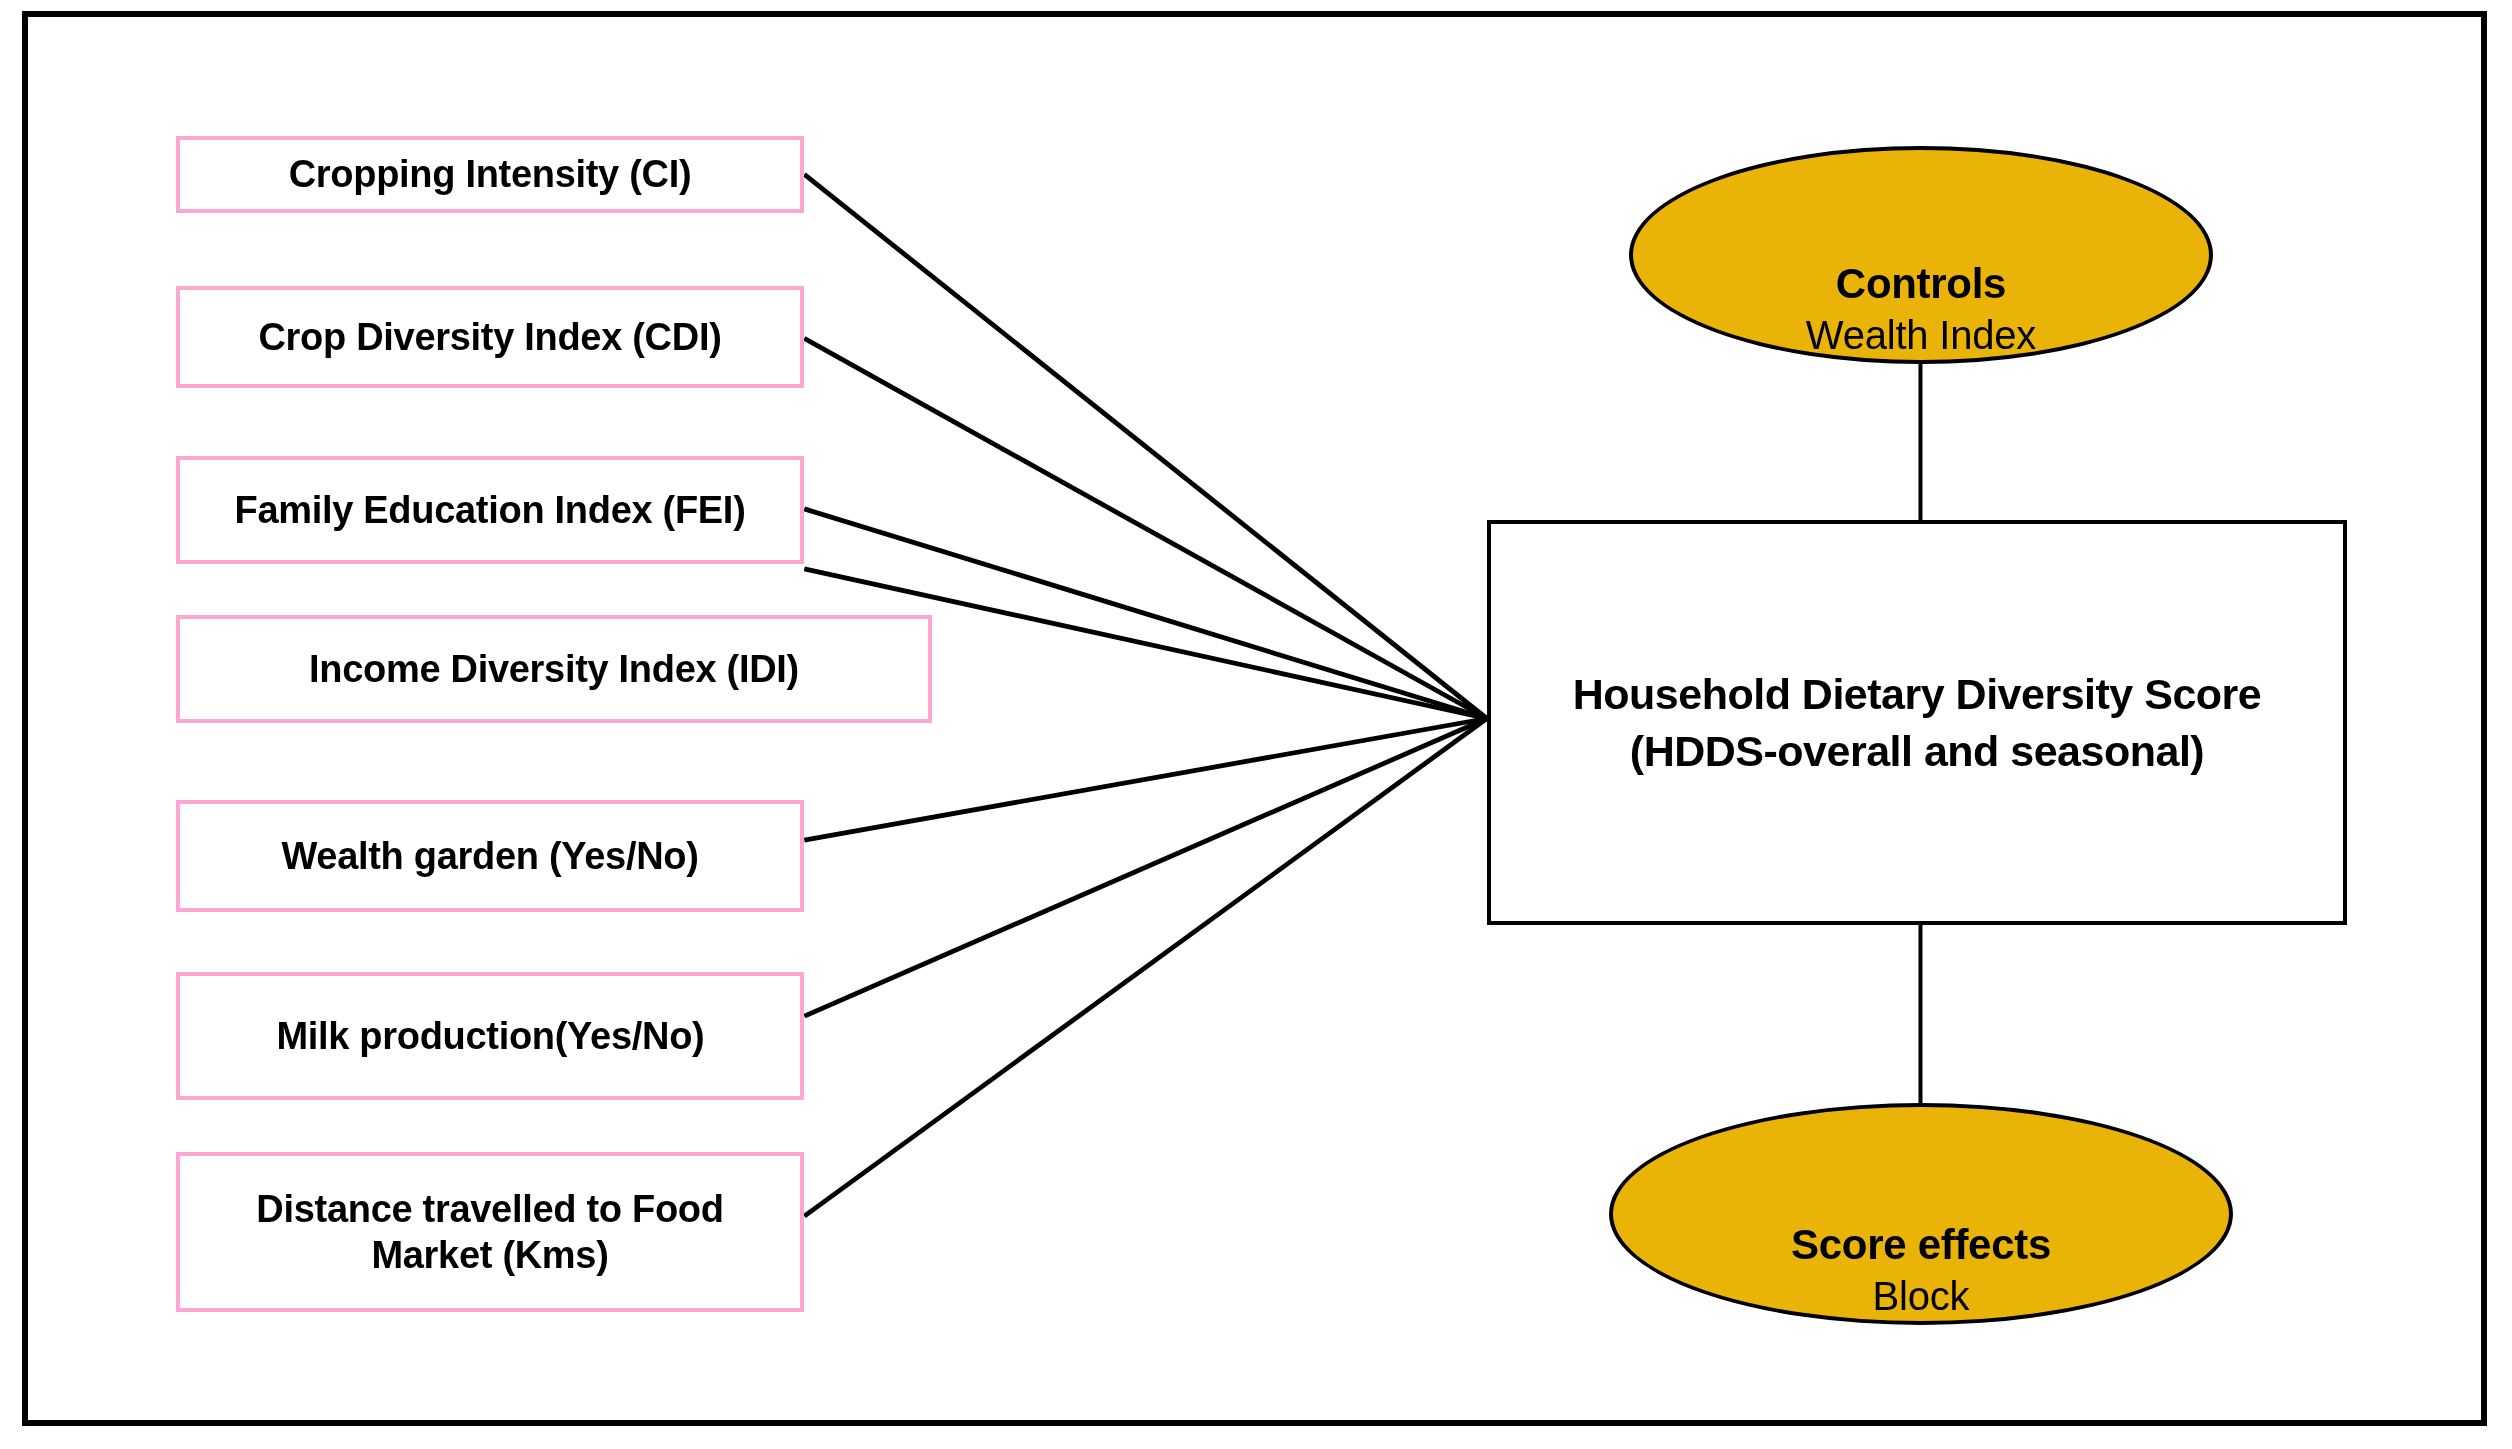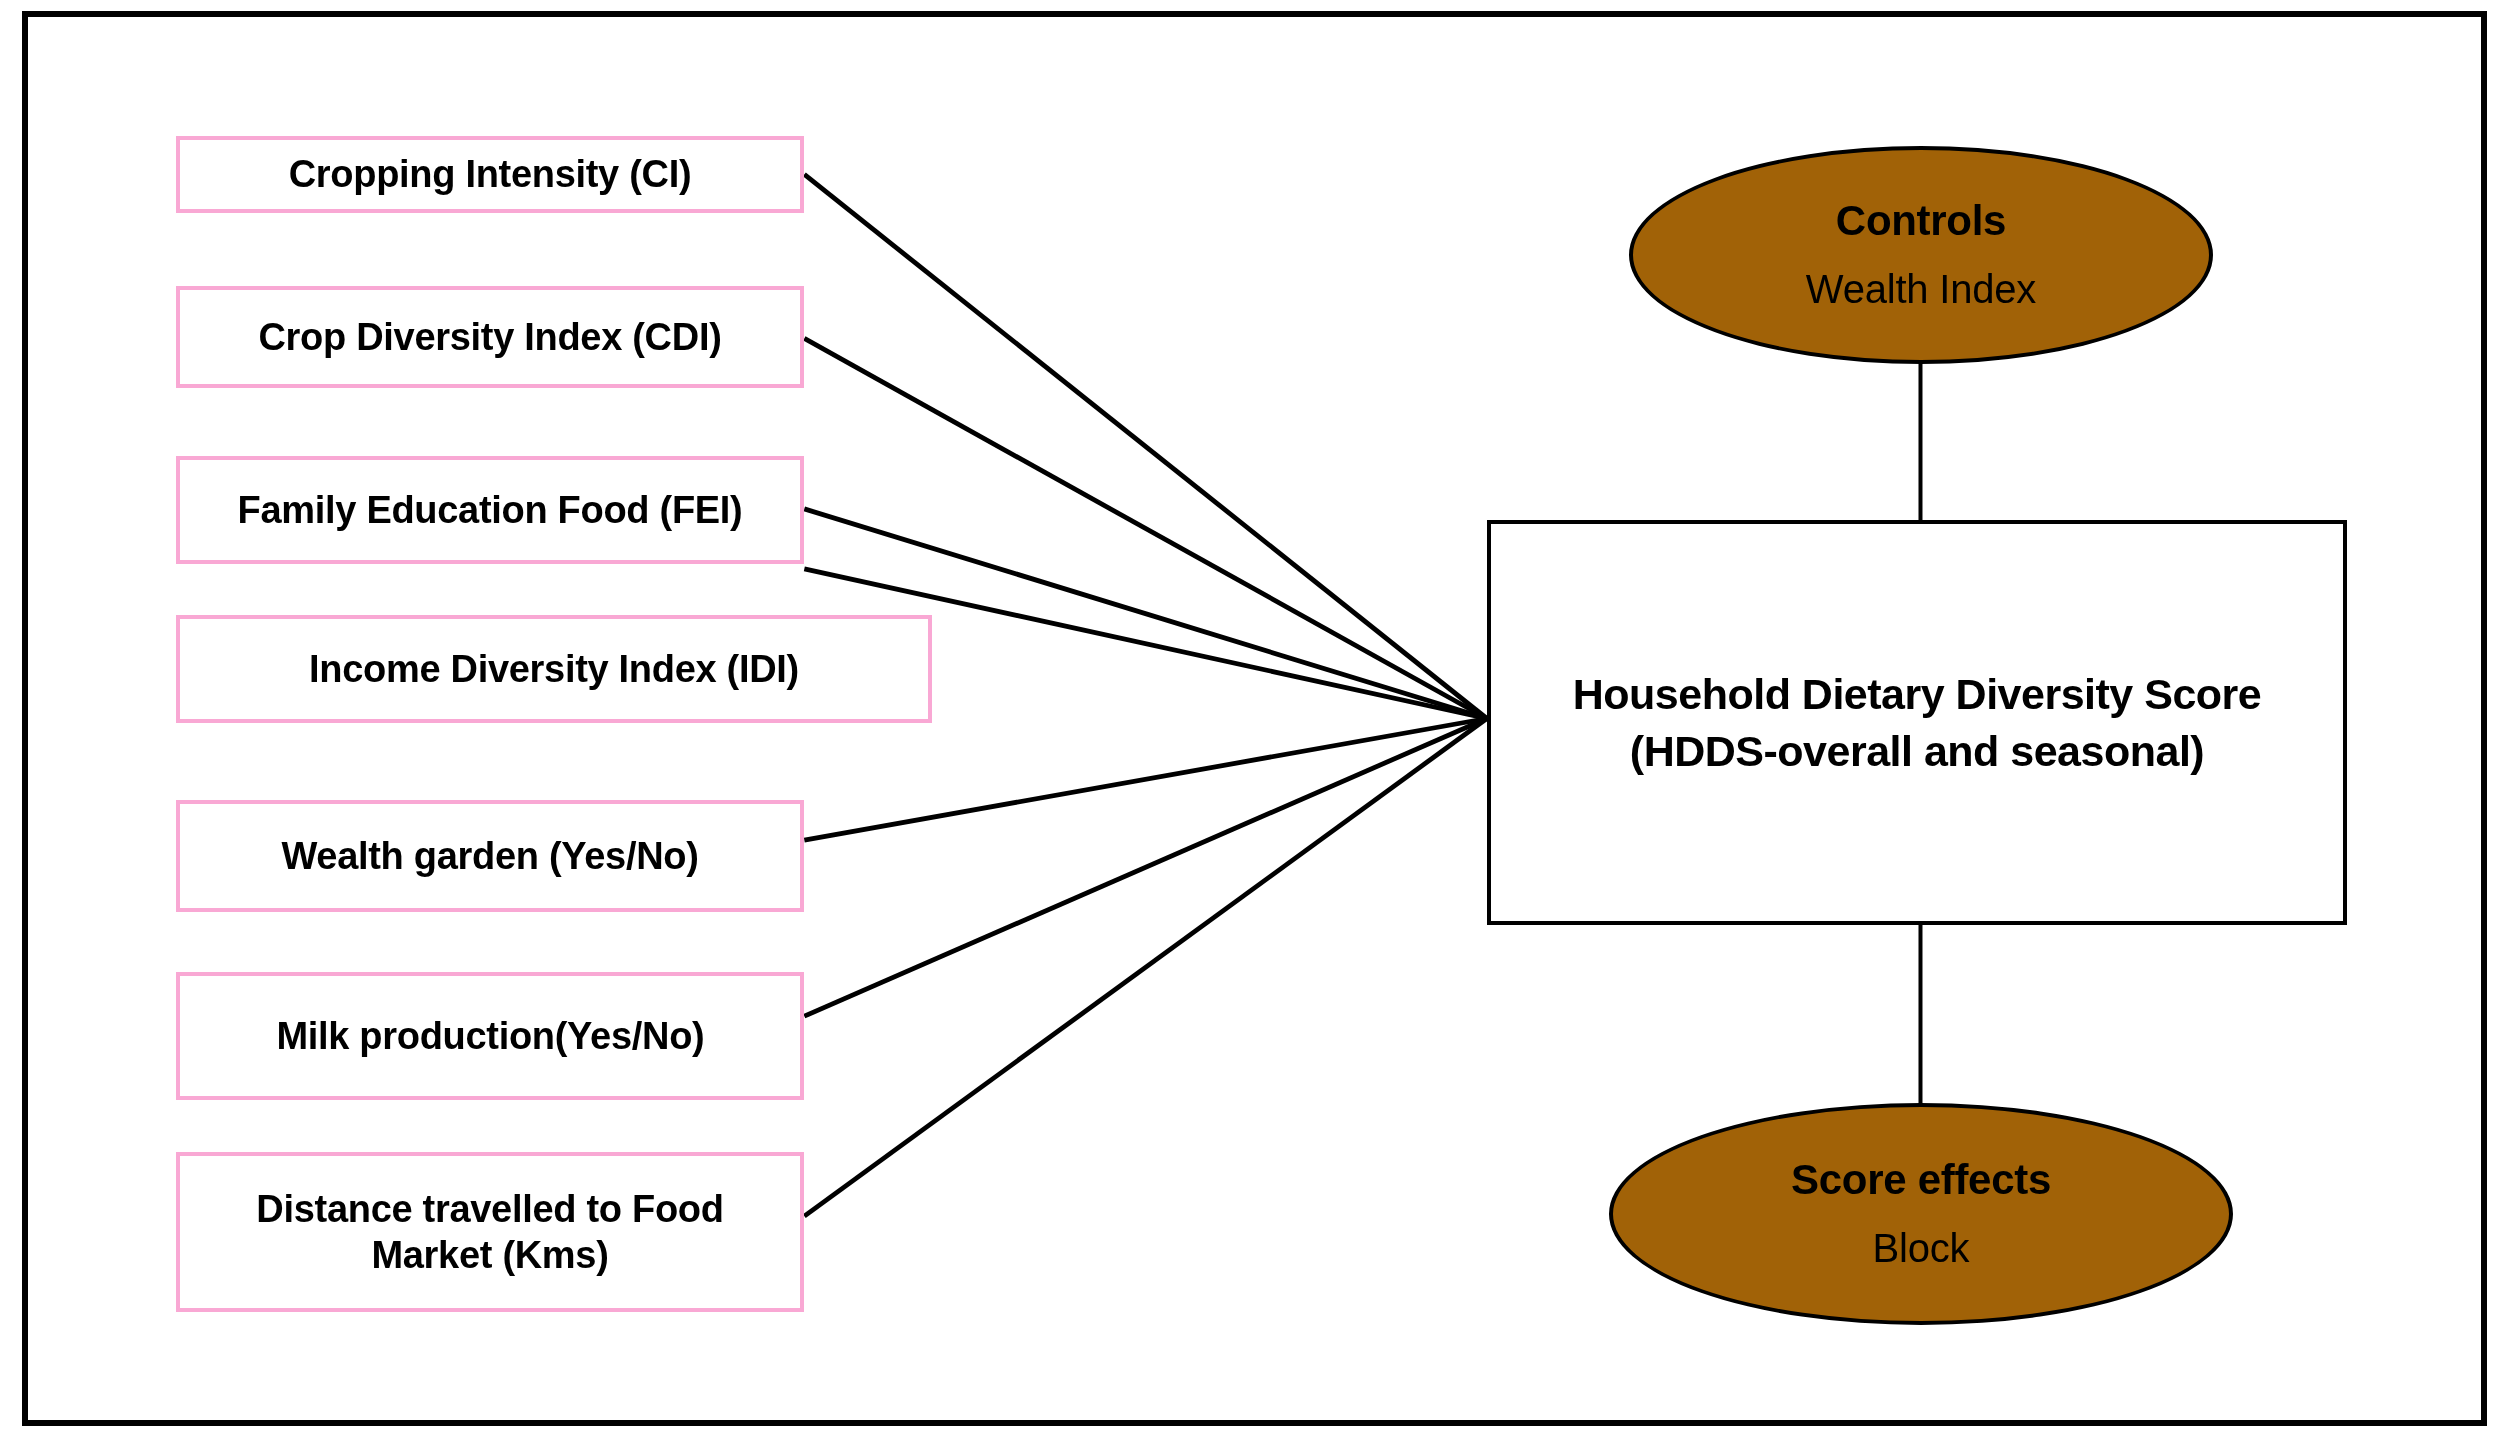--- a/index.html
+++ b/index.html
@@ -83,27 +83,26 @@
     letter-spacing: -0.5px;
     color: #000000;
     white-space: pre-line;
   }
   
   .ellipse-node {
     position: absolute;
     box-sizing: border-box;
     border: 4px solid #000000;
     border-radius: 50%;
-    background: #a16207;
+    background: #eab308;
     display: flex;
     flex-direction: column;
     align-items: center;
-    justify-content: center;
+    justify-content: flex-end;
     text-align: center;
-    gap: 16px;
   }
   .ellipse-node .e-title {
     font-family: "Liberation Sans", sans-serif;
     font-weight: bold;
     font-size: 42px;
     line-height: 1.18;
     letter-spacing: -0.3px;
     color: #000000;
   }
   .ellipse-node .e-sub {
@@ -152,21 +151,21 @@
 
   <div class="pred-box" id="pred-box-0" style="left:176px; top:136px; width:628px; height:77px;">
     <span class="pred-label">Cropping Intensity (CI)</span>
   </div>
 
   <div class="pred-box" id="pred-box-1" style="left:176px; top:286px; width:628px; height:102px;">
     <span class="pred-label">Crop Diversity Index (CDI)</span>
   </div>
 
   <div class="pred-box" id="pred-box-2" style="left:176px; top:456px; width:628px; height:108px;">
-    <span class="pred-label">Family Education Food (FEI)</span>
+    <span class="pred-label">Family Education Index (FEI)</span>
   </div>
 
   <div class="pred-box" id="pred-box-3" style="left:176px; top:615px; width:756px; height:108px;">
     <span class="pred-label">Income Diversity Index (IDI)</span>
   </div>
 
   <div class="pred-box" id="pred-box-4" style="left:176px; top:800px; width:628px; height:112px;">
     <span class="pred-label">Wealth garden (Yes/No)</span>
   </div>
 

